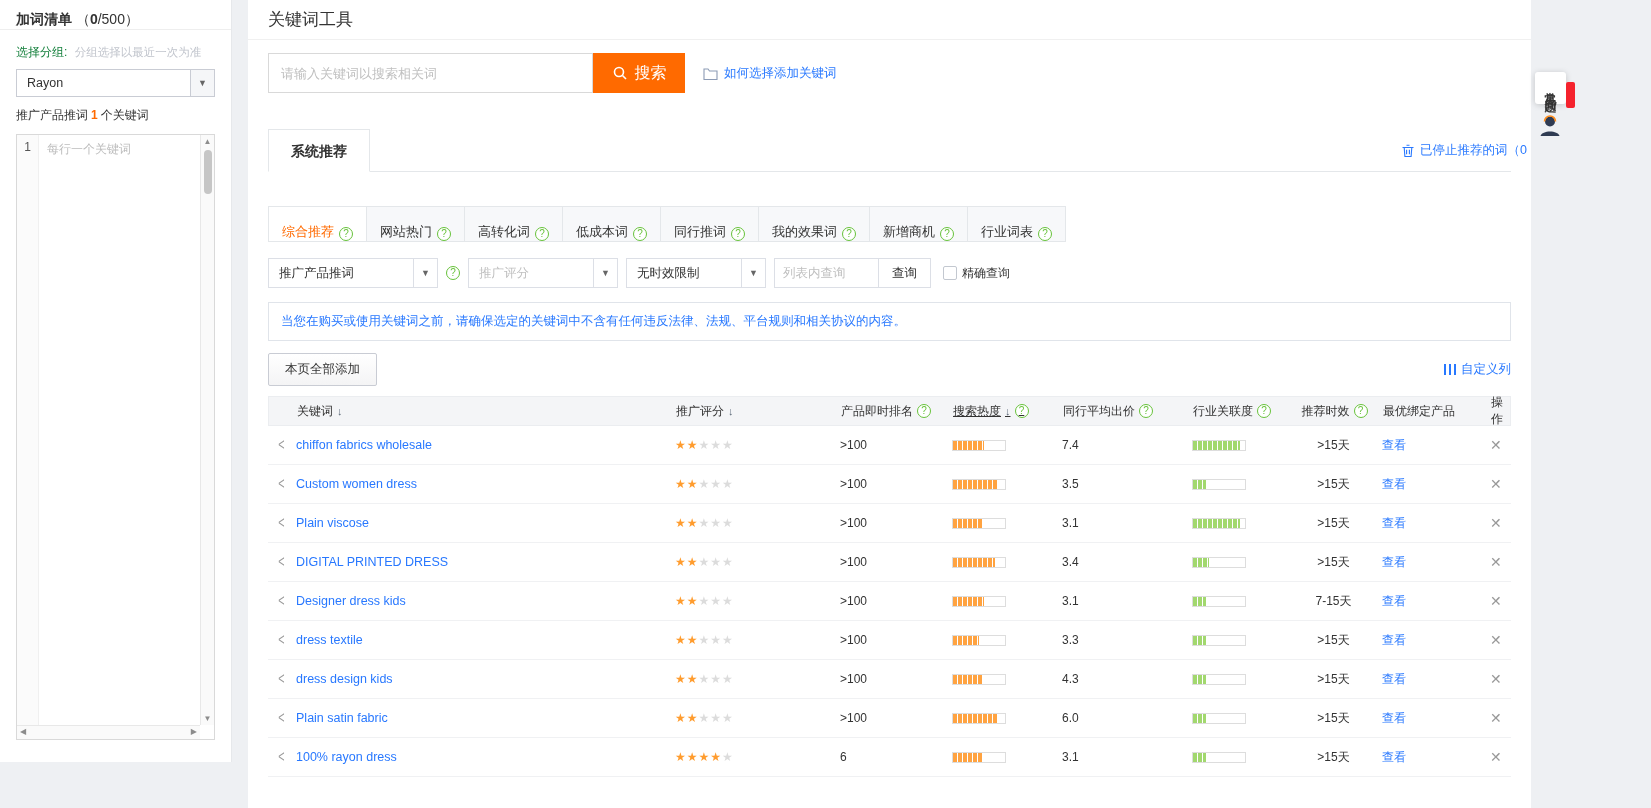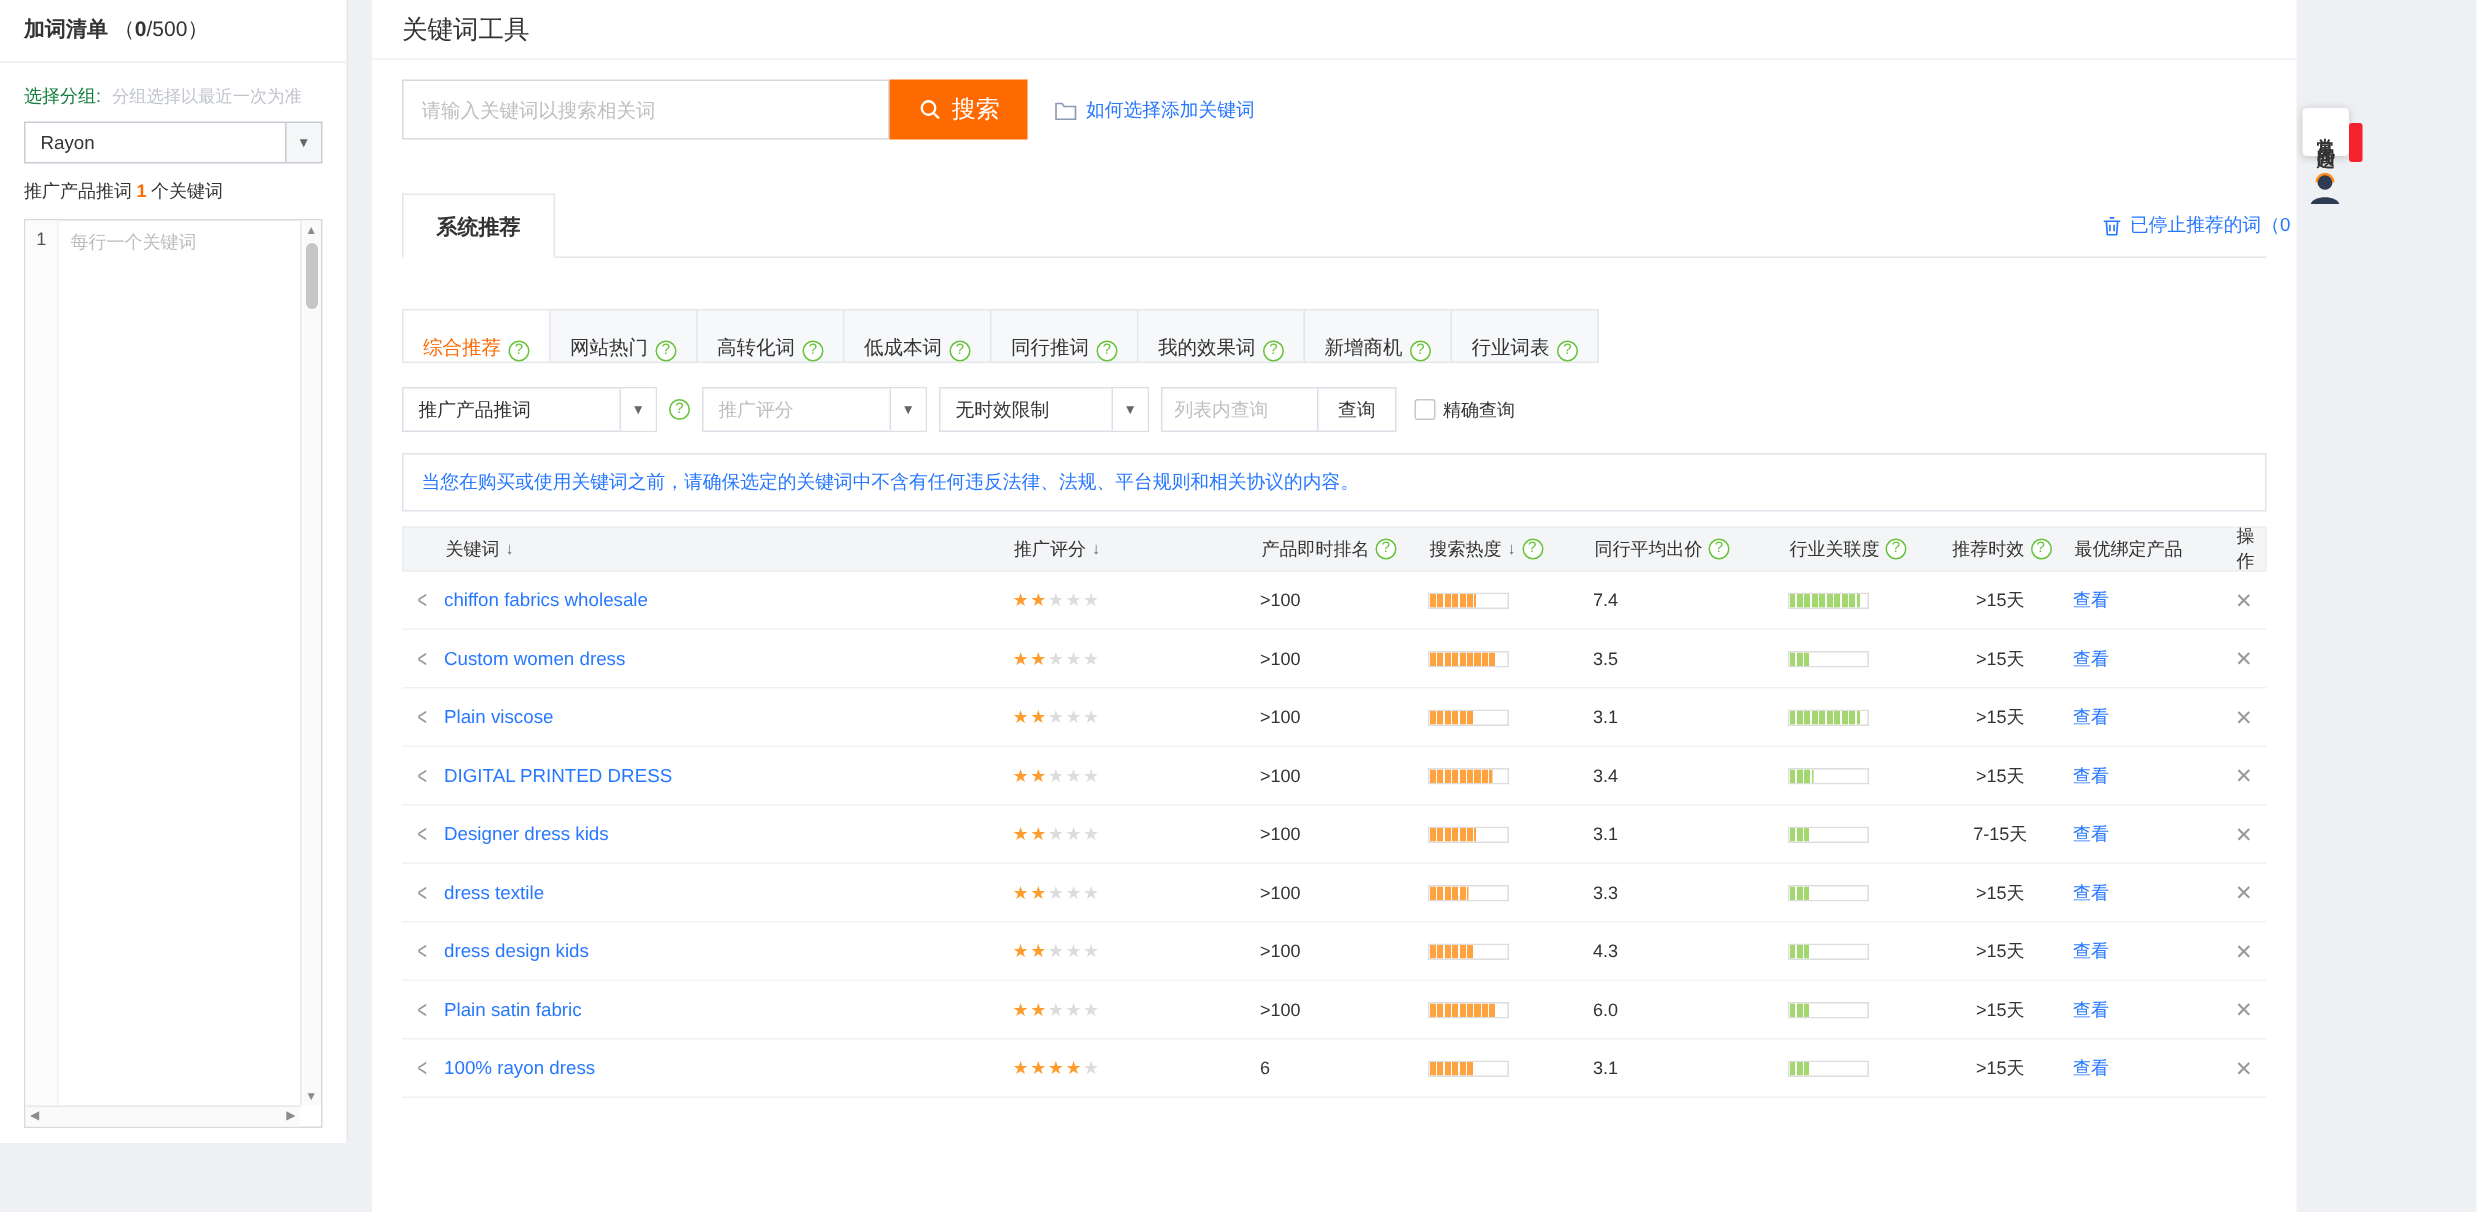--- a/index.html
+++ b/index.html
@@ -2,21 +2,21 @@
 <html lang="zh"><head>
 <meta charset="utf-8">
 <style>
   * { margin:0; padding:0; box-sizing:border-box; }
   html,body { width:1651px; height:808px; overflow:hidden; }
   body { font-family:"Liberation Sans","DejaVu Sans",sans-serif; font-size:12px; color:#333; background:#eef0f3; position:relative; }
   a { text-decoration:none; }
 
   
   .sidebar { position:absolute; left:0; top:0; width:232px; height:762px; background:#fff; border-right:1px solid #e6e8eb; }
-  .sb-header { padding:11px 16px 12px; border-bottom:1px solid #eee; font-size:14px; }
+  .sb-header { padding:11px 16px 0; border-bottom:1px solid #eee; font-size:14px; }
   .sb-title { font-weight:bold; color:#333; }
   .sb-count { color:#333; }
   .sb-count b { font-weight:bold; }
   .sb-body { padding:10px 8px 0; position:relative; height:calc(100% - 40px); }
   .group-row { padding:4px 8px 6px; }
   .group-label { color:#15803d; font-weight:normal; }
   .group-hint { color:#c0c4cc; margin-left:4px; font-size:11.5px; }
   .select { height:28px; border:1px solid #c9ccd4; background:#fff; display:flex; align-items:center; cursor:pointer; }
   .sb-select { margin:2px 8px 0; }
   .select-value { padding:0 10px; flex:1; white-space:nowrap; overflow:hidden; font-size:12.5px; color:#333; }
@@ -72,21 +72,21 @@
   .notice { margin-top:14px; border:1px solid #e0e4ea; padding:10px 12px; color:#2878ff; font-size:12.5px; background:#fff; }
 
   .actions-row { margin-top:12px; display:flex; justify-content:space-between; align-items:center; }
   .add-all { padding:7px 16px; border:1px solid #c9ccd4; background:linear-gradient(#fff,#f4f4f5); font-size:12.5px; cursor:pointer; border-radius:2px; color:#333; font-family:inherit; }
   .customize { color:#2878ff; display:flex; align-items:center; gap:5px; font-size:12.5px; }
   .cols-icon { width:12px; height:11px; display:inline-block; background:repeating-linear-gradient(90deg,#2878ff 0 2px,transparent 2px 5px); }
 
   .table { margin-top:10px; }
   .thead { display:flex; align-items:center; background:#f4f5f7; border:1px solid #ebedf0; height:30px; color:#333; }
   .cell { display:flex; align-items:center; gap:4px; padding-left:12px; flex:none; overflow:hidden; }
-  .col0 { width:395px; } .col1 { width:165px; } .col2 { width:112px; } .col3 { width:110px; }
+  .col0 { width:395px; } .col1 { width:165px; } .col2 { width:112px; } .col3 { width:110px;text-decoration:underline; }
   .col4 { width:130px; } .col5 { width:105px; } .col6 { width:85px;justify-content:center; } .col7 { width:108px; } .col8 { width:33px; }
   .thead .col0 { padding-left:28px; }
   .sort { color:#5f6b7a; font-size:11px; cursor:pointer; }
   .trow { display:flex; align-items:center; height:39px; border-bottom:1px solid #f0f1f3; }
   .trow .col0 { padding-left:10px; }
   .chev { color:#999; font-size:12px; display:inline-block; transform:scale(.9,1.35); cursor:pointer; }
   .kw { color:#2878ff; font-size:12.5px; margin-left:7px; }
   .star { color:#dcdcdc; font-size:12px; margin-right:1px; }
   .star.on { color:#ff9c2e; }
   .bar { width:54px; height:11px; border:1px solid #ddd; background:#fff; display:inline-block; position:relative; overflow:hidden; }
@@ -226,20 +226,27 @@
       <label class="exact">
         <span class="checkbox"></span>
         <span>精确查询</span>
       </label>
     </div>
 
     <div class="notice">
       <span>当您在购买或使用关键词之前，请确保选定的关键词中不含有任何违反法律、法规、平台规则和相关协议的内容。</span>
     </div>
 
+    <div class="actions-row">
+      <button class="add-all">本页全部添加</button>
+      <a class="customize" href="#">
+        <span class="cols-icon"></span>
+        <span>自定义列</span>
+      </a>
+    </div>
 
     <div class="table">
       <div class="thead">
           <div class="cell col0">
             <span>关键词</span>
             <span class="sort">↓</span>
           </div>
           <div class="cell col1">
             <span>推广评分</span>
             <span class="sort">↓</span>

